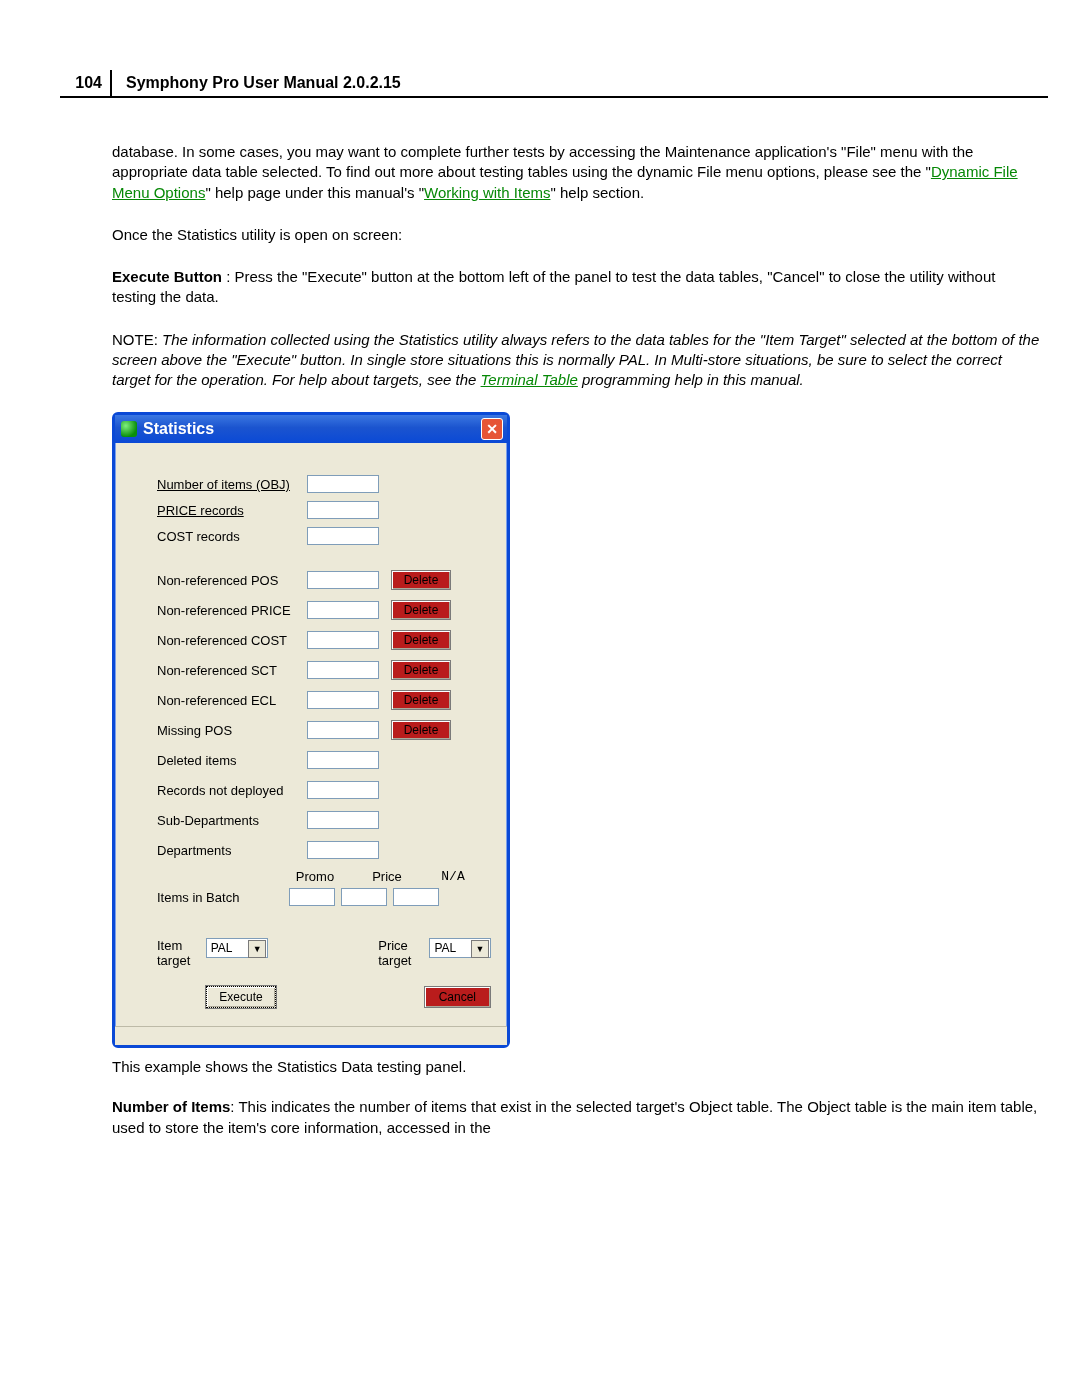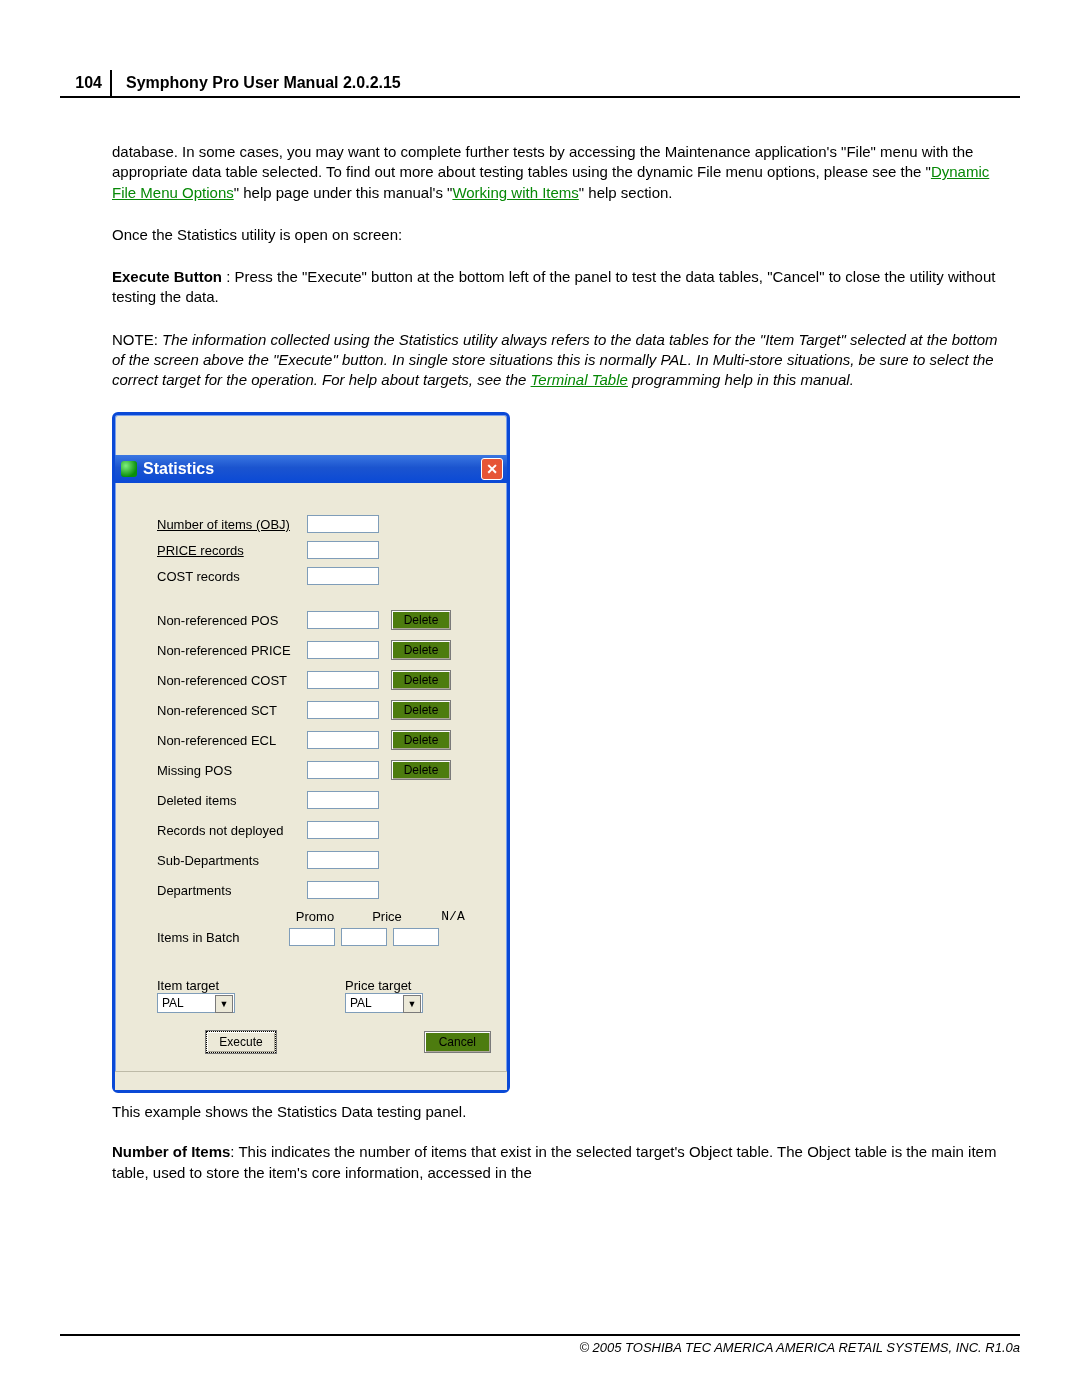--- a/index.html
+++ b/index.html
@@ -6,21 +6,21 @@
     margin: 0;
     background: #fff;
     font-family: Arial, Helvetica, sans-serif;
     font-size: 15px;
     color: #000;
   }
   .page {
     width: 1080px;
     height: 1397px;
     box-sizing: border-box;
-    padding: 70px 60px 30px 60px;
+    padding: 70px 32px 30px 60px;
     position: relative;
   }
   .header-row {
     display: flex;
     align-items: stretch;
     border-bottom: 2px solid #000;
     margin-bottom: 44px;
   }
   .page-number-cell {
     width: 52px;
@@ -63,21 +63,20 @@
   }
   .dlg-titlebar {
     height: 28px;
     background: linear-gradient(to bottom, #3a77e2 0%, #1b54cf 45%, #0a49d6 100%);
     display: flex;
     align-items: center;
     color: #fff;
     font-weight: bold;
     font-size: 16px;
     padding: 0 4px 0 6px;
-    margin-top: 40px;
   }
   .dlg-titlebar .icon {
     width: 16px; height: 16px; margin-right: 6px;
     background: radial-gradient(circle at 30% 30%, #7fef7f 0%, #0a8f0a 70%);
     border-radius: 3px;
   }
   .dlg-title { flex: 1; }
   .dlg-close {
     width: 20px; height: 20px;
     background: #e65536;
@@ -104,21 +103,21 @@
   .row.tight { margin-bottom: 4px; text-decoration: underline; }
   .row .lbl { width: 150px; }
   .field {
     width: 72px; height: 18px;
     background: #fff;
     border: 1px solid #7f9db9;
     box-sizing: border-box;
   }
   .btn, .btn-sm {
     height: 20px;
-    background: #4d7c0f;
+    background: #b91c1c;
     border: 1px solid #7a7a7a;
     box-shadow: inset 1px 1px 0 #fff, inset -1px -1px 0 #aca899;
     font-family: inherit;
     font-size: 12px;
     padding: 0 10px;
     cursor: pointer;
   }
   .btn-sm { width: 60px; margin-left: 12px; }
   .gap { height: 14px; }
 
@@ -132,21 +131,21 @@
   }
   .col-headers span { width: 52px; text-align: center; }
   .col-headers span.na { width: 40px; font-family: Liberation Mono, monospace; }
   .row3 .field { width: 46px; margin-right: 6px; }
 
   .targets {
     display: flex;
     gap: 110px;
     margin-top: 30px;
   }
-  .targets .col { display: flex; flex-direction: column; }
+  .targets .col { display: flex; flex-direction: row; }
   .combo {
     height: 20px; width: 78px;
     border: 1px solid #7f9db9;
     background: #fff;
     display: flex; align-items: center;
     font-size: 12px;
     padding-left: 4px;
     box-sizing: border-box;
     position: relative;
   }
@@ -332,14 +331,13 @@
     </div>
 
     <p class="caption">This example shows the Statistics Data testing panel.</p>
 
     <p class="para">
       <span class="bold">Number of Items</span><span>: This indicates the number of items that exist in the selected target's Object table. The Object table is the main item table, used to store the item's core information, accessed in the</span>
     </p>
 
   </div>
 
-  <div class="footer">© 2005 TOSHIBA TEC AMERICA AMERICA RETAIL SYSTEMS, INC.   R1.0a</div>
 </div>
 
 </body></html>

